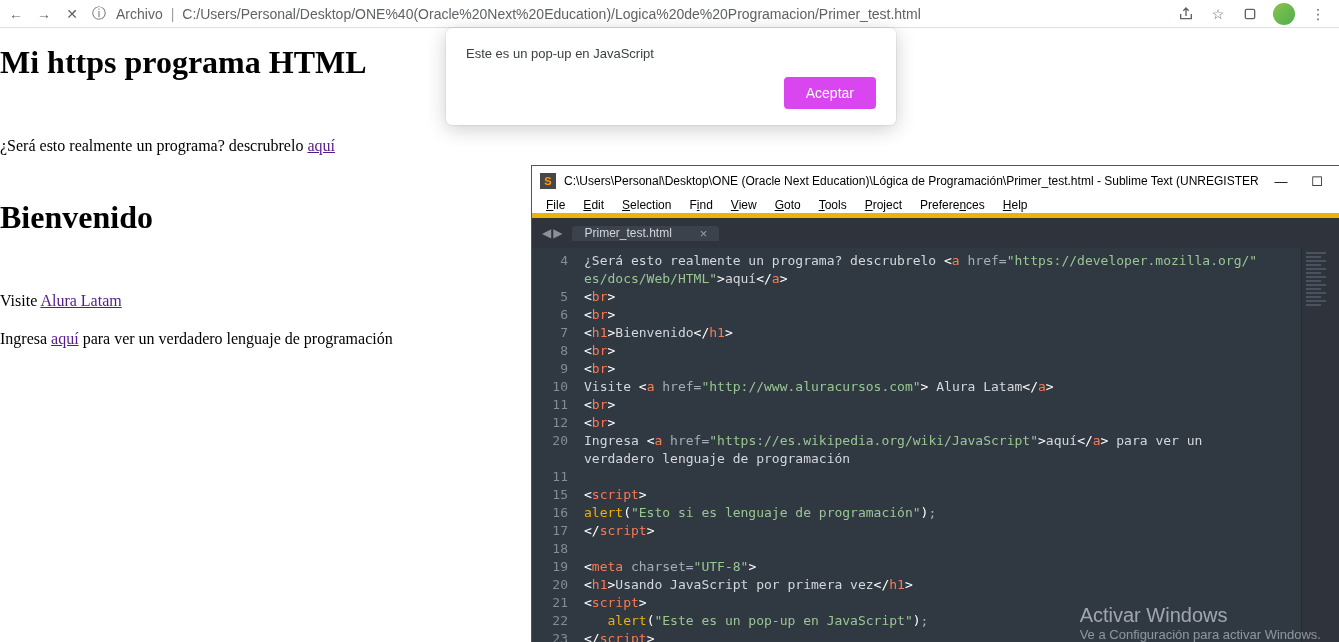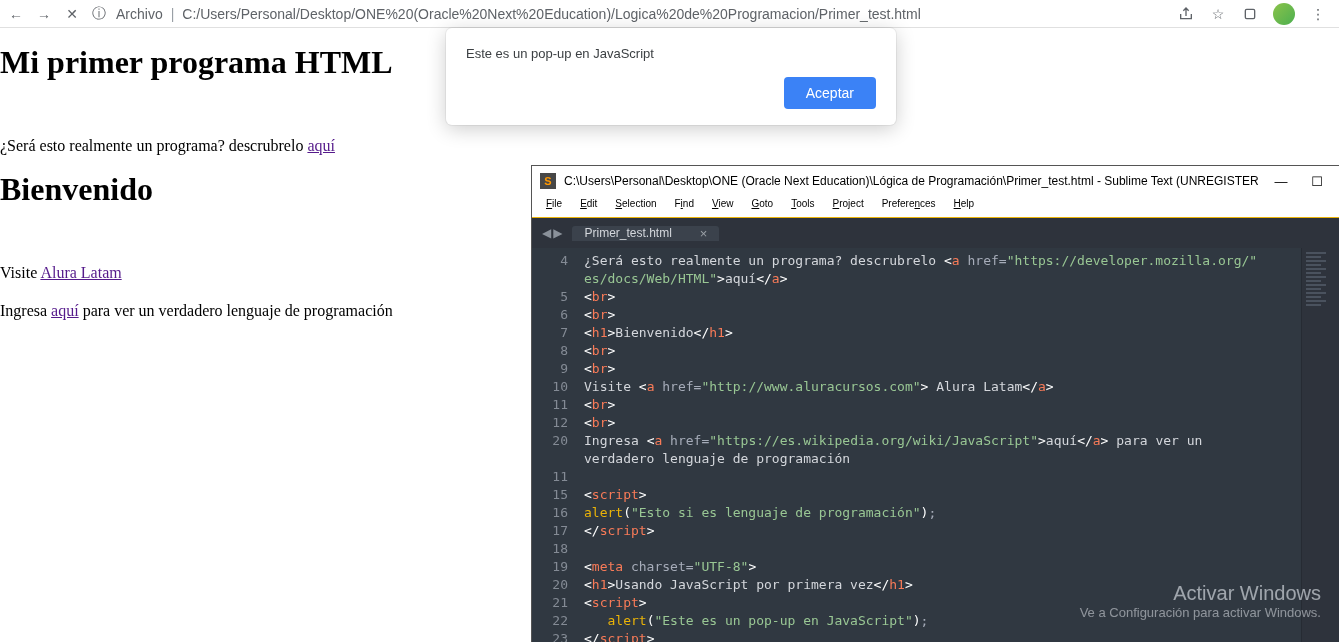--- a/index.html
+++ b/index.html
@@ -31,21 +31,21 @@
 .tb-icon { width: 18px; height: 18px; display: flex; align-items: center; justify-content: center; color: #5f6368; }
 .avatar { width: 22px; height: 22px; border-radius: 50%; background: linear-gradient(135deg,#8bc34a,#4caf50); }
 
 
 .page-content {
   padding: 16px 0 0 0;
   font-family: "Times New Roman", serif;
   color: #000;
 }
 .page-content h1.title1 { font-size: 32px; font-weight: bold; margin-bottom: 56px; }
-.page-content .para1 { font-size: 16px; margin-bottom: 16px; }
+.page-content .para1 { font-size: 16px; margin-bottom: 44px; }
 .page-content h1.title2 { font-size: 32px; font-weight: bold; margin-bottom: 56px; }
 .page-content .line { font-size: 16px; margin-bottom: 20px; }
 .page-content a { color: #551a8b; text-decoration: underline; }
 
 
 .alert-backdrop {
   position: absolute;
   top: 28px; left: 0; right: 0; bottom: 0;
 }
 .alert-box {
@@ -55,21 +55,21 @@
   width: 450px;
   background: #fff;
   border-radius: 6px;
   box-shadow: 0 4px 20px rgba(0,0,0,.2), 0 0 0 1px rgba(0,0,0,.05);
   padding: 18px 20px 16px 20px;
 }
 .alert-title { font-size: 15px; color: #202124; margin-bottom: 14px; font-family: "Segoe UI", Arial, sans-serif; }
 .alert-msg { font-size: 13px; color: #3c4043; margin-bottom: 16px; font-family: "Segoe UI", Arial, sans-serif; }
 .alert-btn-row { text-align: right; }
 .alert-btn {
-  background: #3b82f6;
+  background: #d946ef;
   color: #fff;
   border: none;
   border-radius: 4px;
   padding: 8px 22px;
   font-size: 14px;
   cursor: pointer;
   font-family: "Segoe UI", Arial, sans-serif;
 }
 
 
@@ -102,26 +102,26 @@
   display: flex; align-items: center; justify-content: center;
   font-size: 11px; font-weight: bold;
 }
 .subl-title { flex: 1; white-space: nowrap; overflow: hidden; }
 .subl-winbtn { width: 28px; text-align: center; font-size: 13px; cursor: pointer; }
 
 .subl-menubar {
   height: 22px;
   background: #fff;
   display: flex;
-  align-items: flex-start;
+  align-items: center;
   padding: 0 6px;
   gap: 2px;
-  font-size: 10px;
+  font-size: 12px;
   color: #000;
-  border-bottom: 1px solid #eab308;
+  border-bottom: 5px solid #eab308;
 }
 .subl-menu { padding: 2px 8px; cursor: pointer; }
 .subl-menu u { text-decoration: underline; }
 
 .subl-tabbar {
   height: 30px;
   background: #2e333c;
   display: flex;
   align-items: center;
   padding-left: 4px;
@@ -176,59 +176,59 @@
 .c-tag   { color: #f97b58; }
 .c-attr  { color: #a6acb9; }
 .c-str   { color: #99c794; }
 .c-func  { color: #eab308; }
 .c-punc  { color: #a6acb9; }
 .c-brkt  { color: #ffffff; }
 
 .watermark {
   position: absolute;
   right: 18px;
-  bottom: 22px;
+  bottom: 0;
   color: rgba(220,224,230,.55);
   font-size: 13px;
-  text-align: right;
+  text-align: left;
   pointer-events: none;
   font-family: "Segoe UI", Arial, sans-serif;
 }
 .watermark .wm1 { font-size: 20px; color: rgba(220,224,230,.65); }
 </style>
 </head>
 <body>
 
 <div class="browser-toolbar">
   <span class="nav-arrow">←</span>
   <span class="nav-arrow">→</span>
   <span class="nav-arrow">✕</span>
   <span class="tb-icon">ⓘ</span>
   <span>Archivo</span>
   <span class="addr-sep">|</span>
-  <span class="addr-path">C:/Users/Personal/Desktop/ONE%20(Oracle%20Next%20Education)/Logica%20de%20Programacion/Primer_test.html</span>
+  <span class="addr-path">C:/Users/Personal/Desktop/ONE%40(Oracle%20Next%20Education)/Logica%20de%20Programacion/Primer_test.html</span>
   <div class="tb-right">
     <span class="tb-icon">
       <svg width="16" height="16" viewBox="0 0 24 24" fill="none" stroke="#5f6368" stroke-width="2">
           <path d="M4 12v7h16v-7M12 3v12M8 7l4-4 4 4"></path>
         </svg>
     </span>
     <span class="tb-icon">☆</span>
     <span class="tb-icon">
       <svg width="16" height="16" viewBox="0 0 24 24" fill="none" stroke="#5f6368" stroke-width="2">
           <rect x="5" y="5" width="14" height="14" rx="2"></rect>
         </svg>
     </span>
     <span class="avatar"></span>
     <span class="tb-icon">⋮</span>
   </div>
 </div>
 
 <div class="page-content">
-  <h1 class="title1">Mi primer programa HTML</h1>
+  <h1 class="title1">Mi https programa HTML</h1>
   <p class="para1">
     <span>¿Será esto realmente un programa? descrubrelo </span><a href="#">aquí</a>
   </p>
   <h1 class="title2">Bienvenido</h1>
   <p class="line">
     <span>Visite </span><a href="#">Alura Latam</a>
   </p>
   <p class="line">
     <span>Ingresa </span><a href="#">aquí</a><span> para ver un verdadero lenguaje de programación</span>
   </p>

